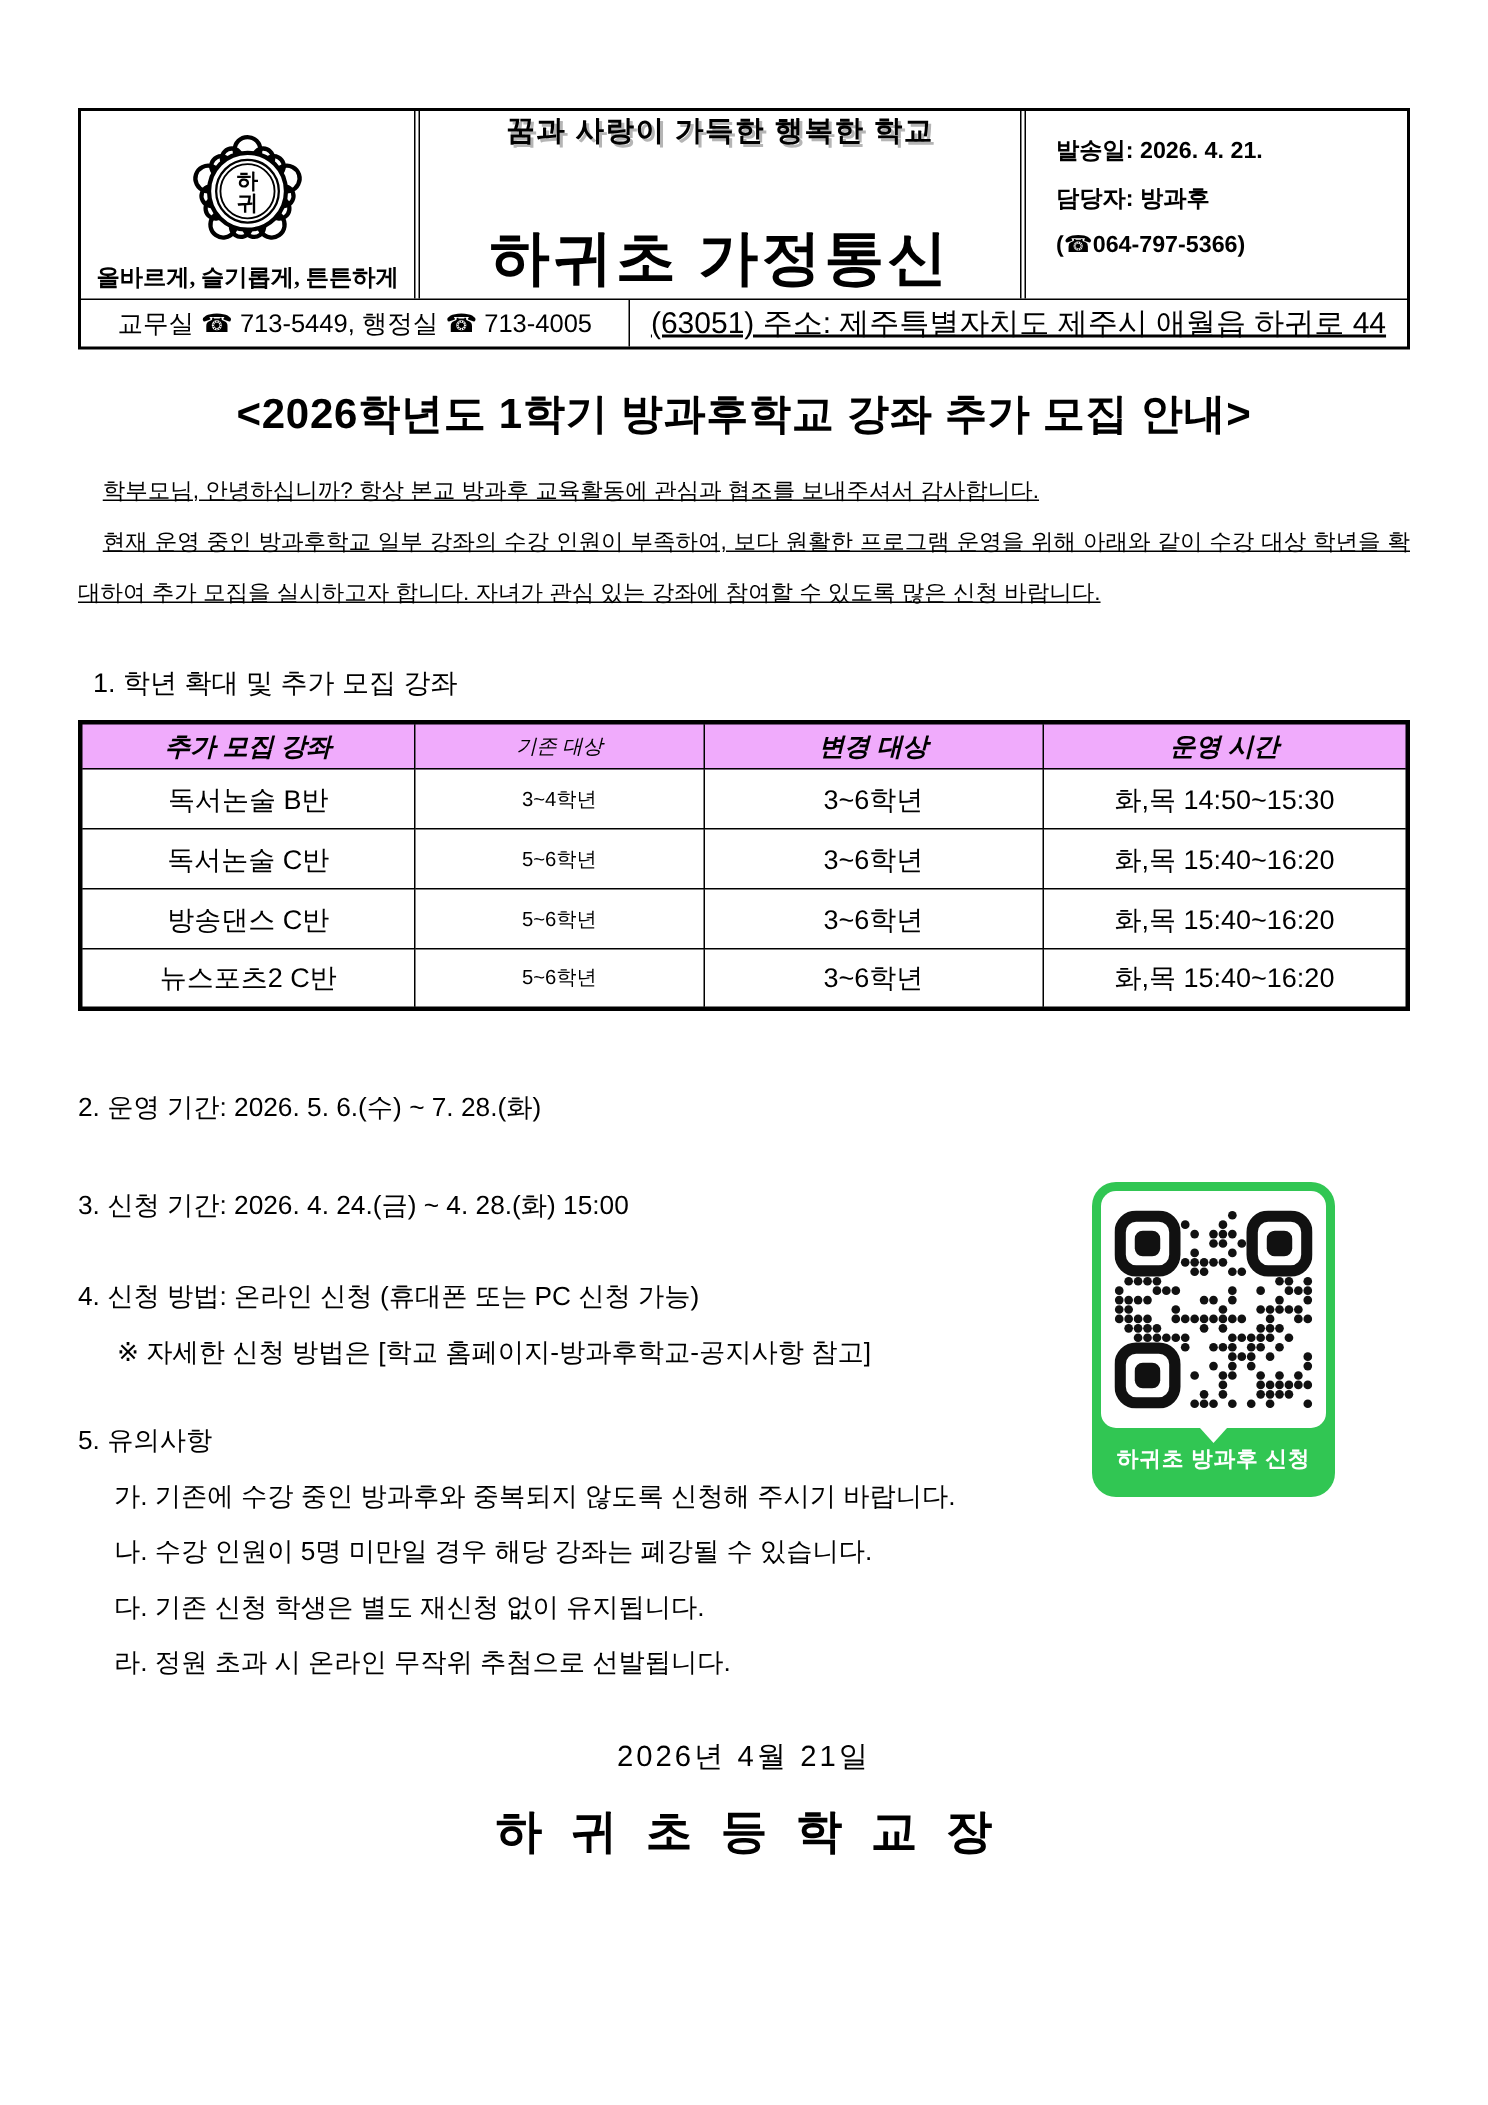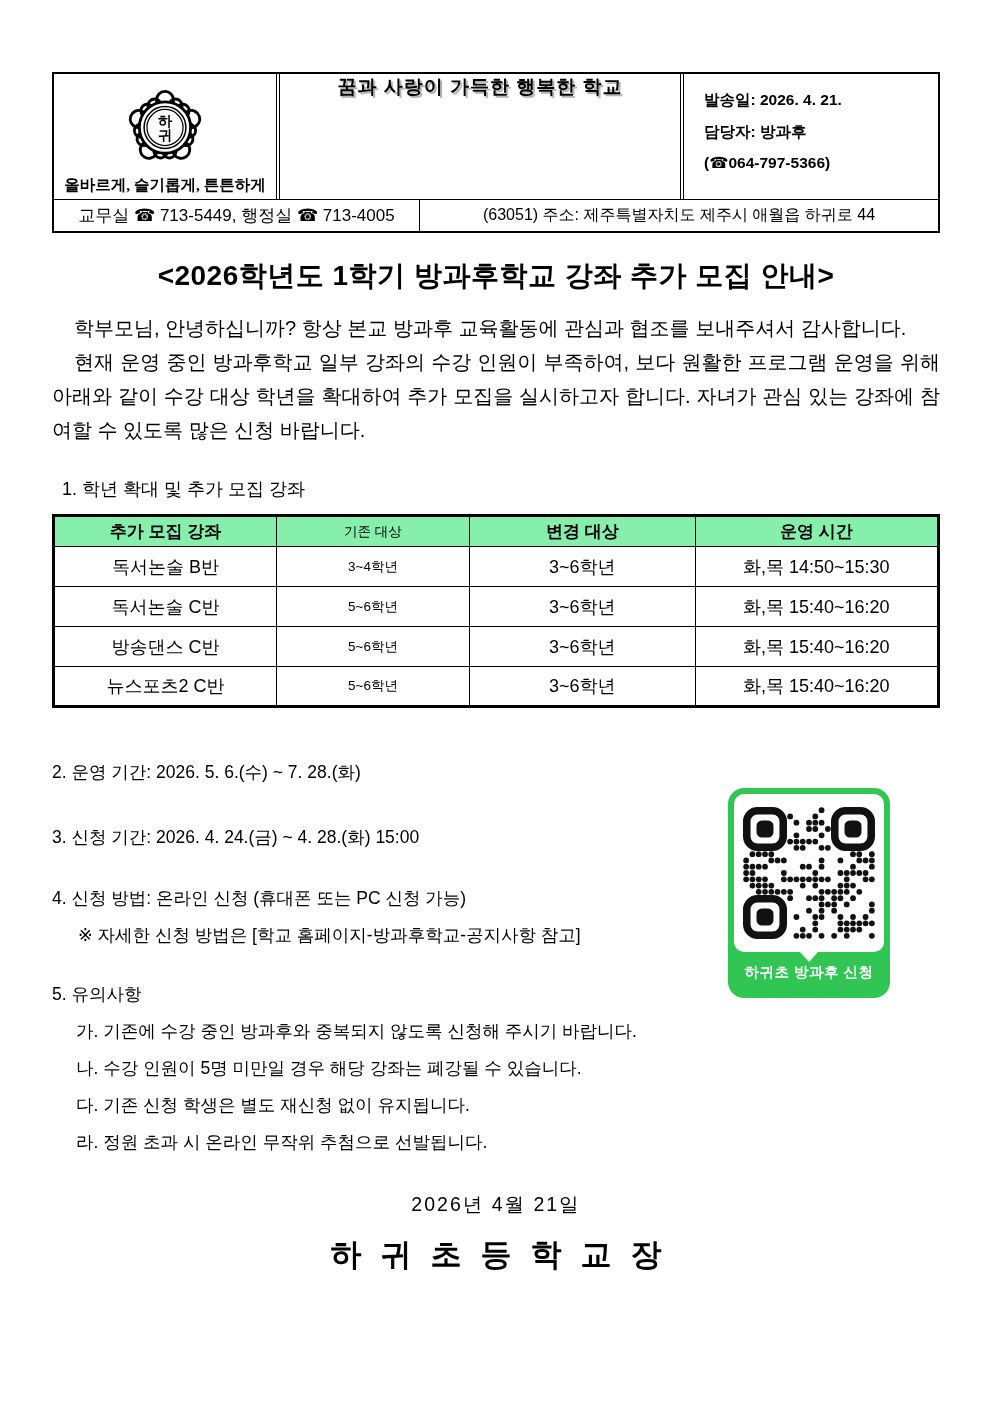--- a/index.html
+++ b/index.html
@@ -21,30 +21,30 @@
   .motto { font-family:"Liberation Serif","DejaVu Serif",serif; font-weight:bold; font-size:15.5px; white-space:nowrap; }
   .hdr-mid { flex:1; display:flex; flex-direction:column; align-items:center; justify-content:space-between; }
   .slogan { font-size:19px; font-weight:bold; letter-spacing:1px; text-shadow:2px 2px 0 #b5b5b5; }
   .paper-title { font-size:40px; font-weight:bold; letter-spacing:2px; margin-top:8px; }
   .hdr-right { width:258px; border-left:4px double #000; padding:16px 6px 0 20px; font-size:15.5px; }
   .hdr-right .line { margin-bottom:11px; white-space:nowrap; font-weight:bold; }
   .hdr-right .lab { font-weight:bold; }
   .u-open { text-decoration:underline; }
   .hdr-bottom { display:flex; height:31px; align-items:stretch; font-size:17px; }
   .hdr-phone { width:366px; border-right:1.5px solid #000; display:flex; align-items:center; justify-content:center; white-space:nowrap; }
-  .hdr-addr { flex:1; display:flex; align-items:center; justify-content:center; font-size:16px; white-space:nowrap; }
+  .hdr-addr { flex:1; display:flex; align-items:center; justify-content:center; font-size:20px; white-space:nowrap;text-decoration:underline; }
   
   .doc-title { margin-top:24px; text-align:center; font-size:28px; font-weight:bold; letter-spacing:0.5px; }
-  .paras { margin:16px 52px 0 52px; font-size:20px; line-height:34px; text-align:justify; }
+  .paras { margin:16px 52px 0 52px; font-size:15px; line-height:34px; text-align:justify;text-decoration:underline; }
   .paras p { text-indent:1.1em; }
   .sec1-head { margin:30px 52px 0 62px; font-size:18px; }
   .tbl-wrap { margin:13px 52px 0 52px; }
   table { width:100%; border-collapse:collapse; table-layout:fixed; border:3px solid #000; }
   th, td { border:1.5px solid #000; text-align:center; }
-  th { background:#86efac; height:31px; font-size:17px; font-weight:bold; }
+  th { background:#f0abfc; height:31px; font-size:17px; font-weight:bold;font-style:italic; }
   th.small, td.small { font-size:13.5px; font-weight:normal; }
   td { height:40px; font-size:18px; }
   .c1 { width:25.2%; } .c2 { width:21.8%; } .c3 { width:25.5%; } .c4 { width:27.5%; }
   .sec { margin-left:52px; font-size:17.5px; line-height:21px; white-space:nowrap; }
   #s2 { margin-top:54px; }
   #s3 { margin-top:44px; }
   #s4 { margin-top:40px; }
   #s4note { margin-top:16px; margin-left:78px; }
   #s5 { margin-top:38px; }
   .sub-item { margin-top:16px; margin-left:76px; font-size:17.5px; line-height:21px; white-space:nowrap; }
@@ -99,20 +99,21 @@
           <circle cx="50" cy="50" r="27" fill="#fff" stroke="#000" stroke-width="3"></circle>
           <circle cx="50" cy="50" r="22" fill="none" stroke="#000" stroke-width="1.6"></circle>
           <circle cx="50" cy="50" r="19" fill="none" stroke="#000" stroke-width="1.3"></circle>
           <text x="50" y="48" text-anchor="middle" font-size="15" font-weight="bold" fill="#000">하</text>
           <text x="50" y="63" text-anchor="middle" font-size="15" font-weight="bold" fill="#000">귀</text>
         </svg>
         <div class="motto">올바르게, 슬기롭게, 튼튼하게</div>
       </div>
       <div class="hdr-mid">
         <div class="slogan">꿈과 사랑이 가득한 행복한 학교</div>
+        <div class="paper-title">하귀초 가정통신</div>
       </div>
       <div class="hdr-right">
         <div class="line"><span class="lab">발송일:</span> <span>2026. 4. 21.</span></div>
         <div class="line"><span class="lab">담당자:</span> <span>방과후</span></div>
         <div class="line"><span class="u-open">(</span><span>☎064-797-5366)</span></div>
       </div>
     </div>
     <div class="hdr-bottom">
       <div class="hdr-phone">교무실 ☎ 713-5449,  행정실 ☎ 713-4005</div>
       <div class="hdr-addr">(63051) 주소: 제주특별자치도 제주시 애월읍 하귀로 44</div>

